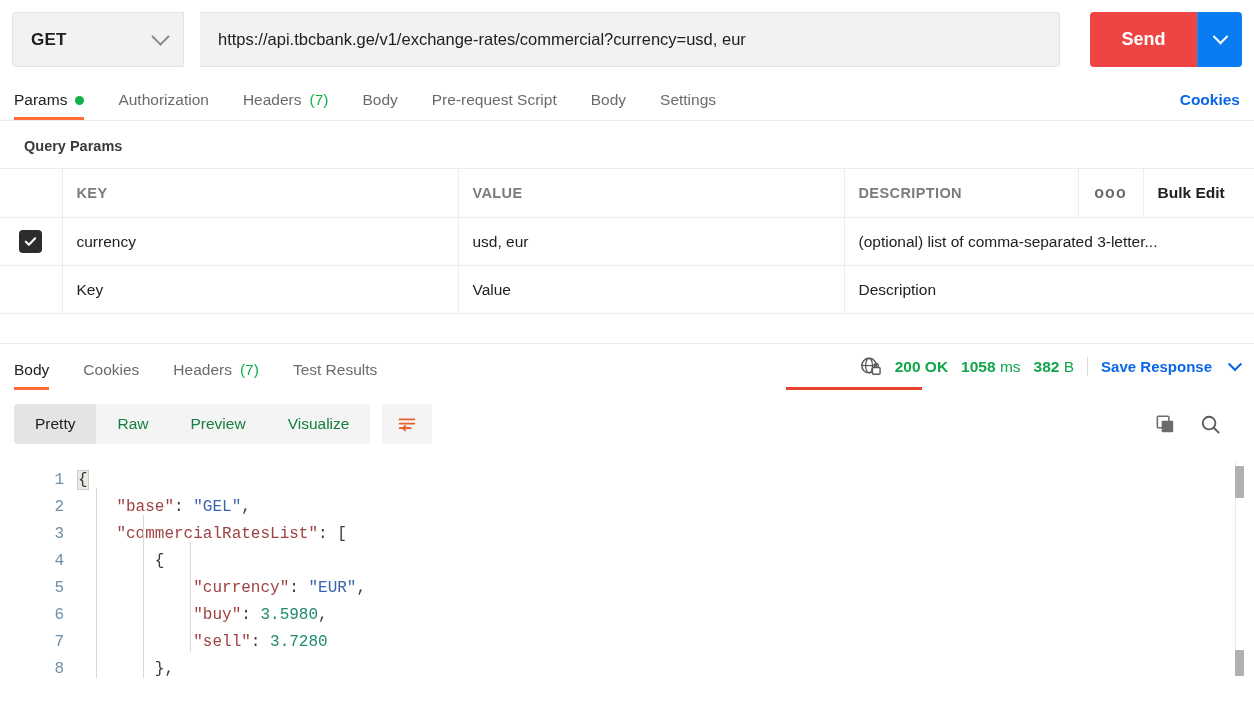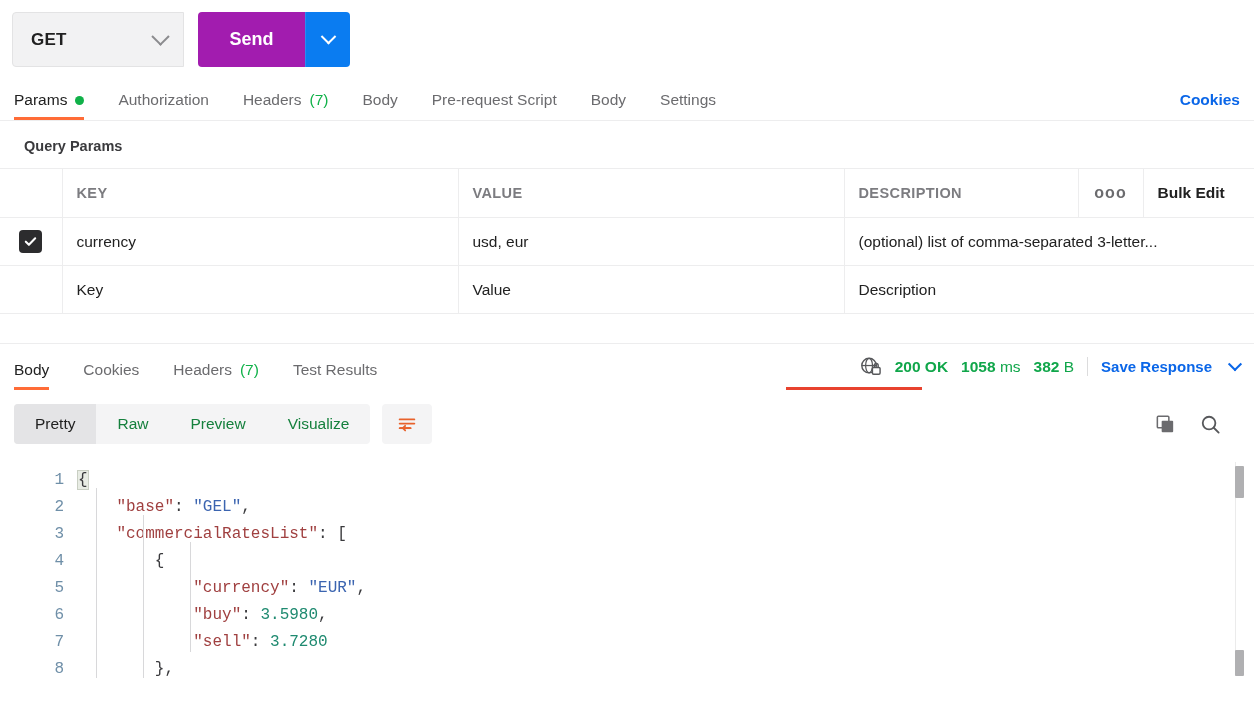--- a/index.html
+++ b/index.html
@@ -8,21 +8,21 @@
     background: #ffffff;
     font-family: "Liberation Sans", sans-serif;
     color: #2f3033;
     overflow: hidden;
   }
 
   
   .urlbar {
     display: flex; 
     padding: 12px 12px 11px 12px;
-    gap: 0;
+    gap: 16px;
   }
   .method-select {
     width: 172px; height: 55px;
     background: #f2f2f3;
     border: 1px solid #e3e3e4;
     border-radius: 4px 0 0 4px;
     display: flex; align-items: center; justify-content: space-between;
     padding: 0 16px 0 18px;
     cursor: pointer;
   }
@@ -40,21 +40,21 @@
     border-left: none;
     border-radius: 0 4px 4px 0;
     display: flex; align-items: center;
     padding: 0 18px;
     font-size: 16.5px; color: #212121;
     overflow: hidden; white-space: nowrap;
     cursor: text;
   }
   .send-group { display: flex; margin-left: 14px; }
   .send-btn {
-    background: #a21caf; color: #fff;
+    background: #ef4444; color: #fff;
     border: none; border-radius: 4px 0 0 4px;
     width: 107px; height: 55px;
     font-size: 18px; font-weight: 700;
     font-family: "Liberation Sans", sans-serif;
     cursor: pointer;
   }
   .send-caret {
     background: #0a7cf1; border: none;
     border-left: 1px solid #2a8bf2;
     border-radius: 0 4px 4px 0;
@@ -252,20 +252,21 @@
   }
 </style>
 </head>
 <body>
 
 <div class="urlbar">
   <div class="method-select">
     <span class="method-label">GET</span>
     <span class="chev"></span>
   </div>
+  <div class="url-input">https://api.tbcbank.ge/v1/exchange-rates/commercial?currency=usd, eur</div>
   <div class="send-group">
     <button class="send-btn">Send</button>
     <button class="send-caret">
       <span class="chev-w"></span>
     </button>
   </div>
 </div>
 
 <div class="req-tabs" id="req-tabs">
   <div class="tab active">

